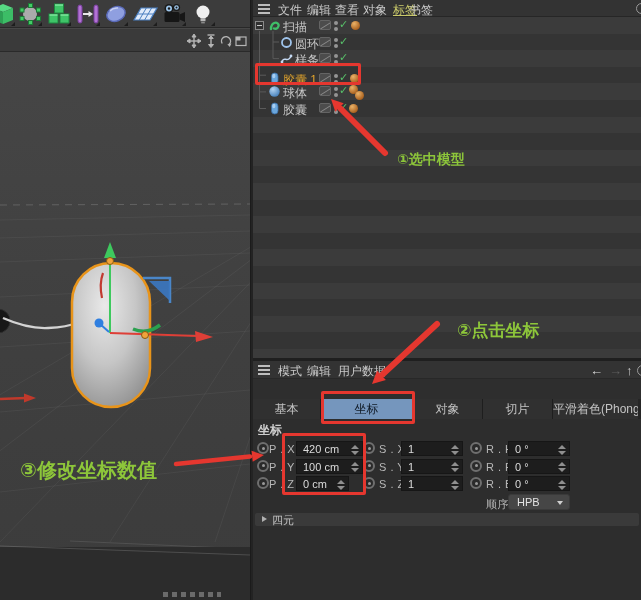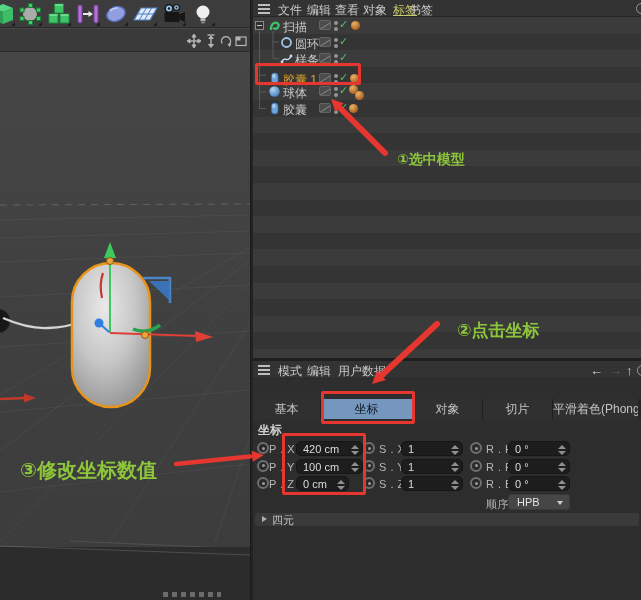--- a/index.html
+++ b/index.html
@@ -56,21 +56,21 @@
   .am-title-text{position:absolute;left:23px;top:3px;font-size:12px;color:#cfcfcf;}
   .am-tabs{left:253px;top:399px;width:388px;height:20px;background:#262626;display:flex;}
   .tab{height:20px;line-height:20px;text-align:center;font-size:12px;color:#c3c3c3;
        background:#303030;border-right:1px solid #1e1e1e;overflow:hidden;white-space:nowrap;}
   .tab.sel{background:#7596bd;color:#101a26;}
   .am-content{left:253px;top:419px;width:388px;height:181px;background:#2d2d2d;}
   .coord-label{position:absolute;left:5px;top:3px;font-size:12px;font-weight:bold;color:#cfcfcf;}
   .radio{position:absolute;width:12px;height:12px;border-radius:50%;border:2px solid #6f6f6f;background:#2a2a2a;}
   .radio::after{content:"";position:absolute;left:2.5px;top:2.5px;width:3px;height:3px;border-radius:50%;background:#9a9a9a;}
   .flabel{position:absolute;font-size:11px;color:#b8b8b8;letter-spacing:.5px;white-space:nowrap;}
-  .field{position:absolute;height:15px;background:#1d1d1d;border:1px solid #161616;border-radius:5px;padding-left:28px;}
+  .field{position:absolute;height:15px;background:#1d1d1d;border:1px solid #161616;border-radius:0;padding-left:28px;}
   .fval{position:absolute;left:6px;top:1px;font-size:11px;color:#dcdcdc;white-space:nowrap;}
   .spin{position:absolute;right:3px;top:2.5px;width:8px;height:10px;}
   .spin .up{position:absolute;left:0;top:0;width:0;height:0;border-left:4px solid transparent;border-right:4px solid transparent;border-bottom:4px solid #8f8f8f;}
   .spin .dn{position:absolute;left:0;bottom:0;width:0;height:0;border-left:4px solid transparent;border-right:4px solid transparent;border-top:4px solid #8f8f8f;}
   .dropdown{position:absolute;height:16px;background:#464646;border:1px solid #3a3a3a;border-radius:3px;}
   .ddval{position:absolute;left:8px;top:1px;font-size:11px;color:#e3e3e3;}
   .ddchev{position:absolute;right:6px;top:6px;width:0;height:0;border-left:3.5px solid transparent;border-right:3.5px solid transparent;border-top:4px solid #cfcfcf;}
   .secbar{position:absolute;left:2px;width:384px;height:13px;background:#3a3a3a;border-radius:2px;}
   .secbar .caret{position:absolute;left:7px;top:3px;width:0;height:0;border-top:3.5px solid transparent;border-bottom:3.5px solid transparent;border-left:5px solid #b0b0b0;}
   .secbar .slabel{position:absolute;left:17px;top:0px;font-size:11px;color:#c2c2c2;}

